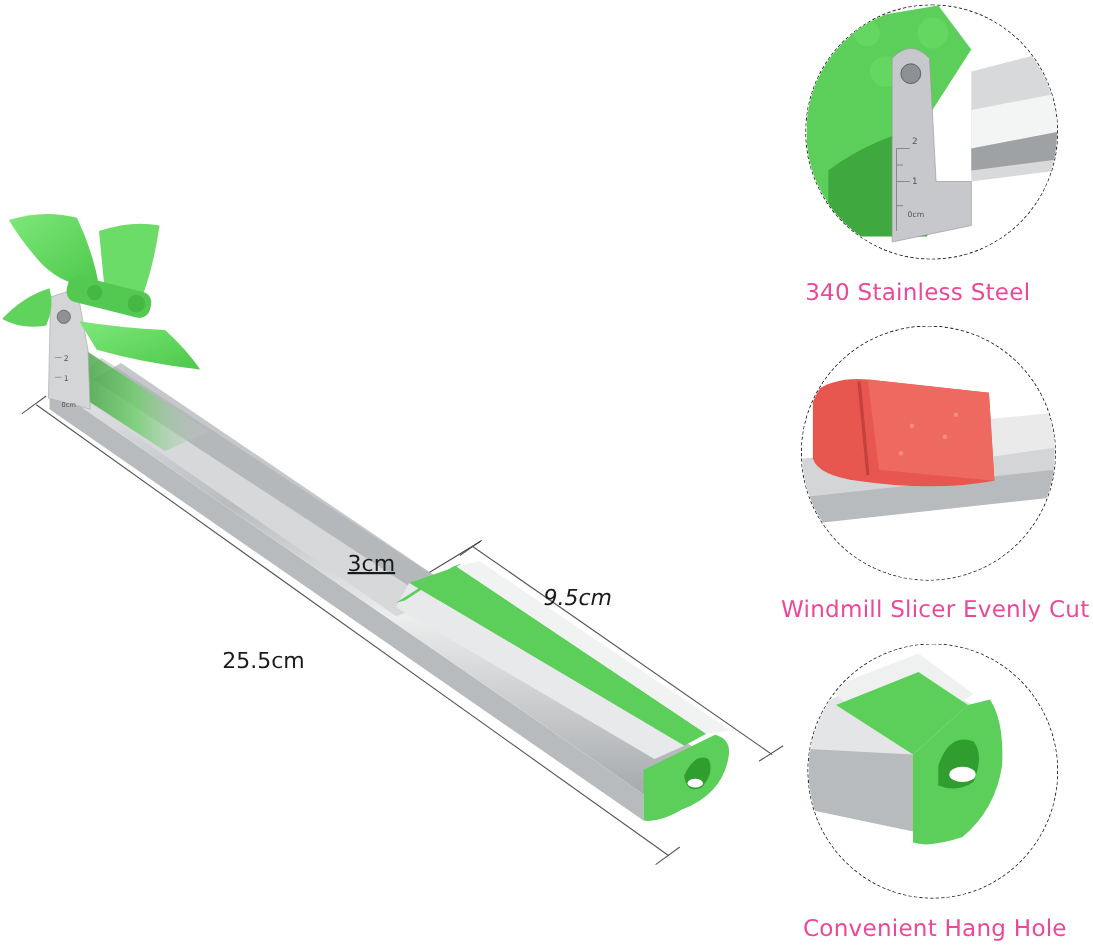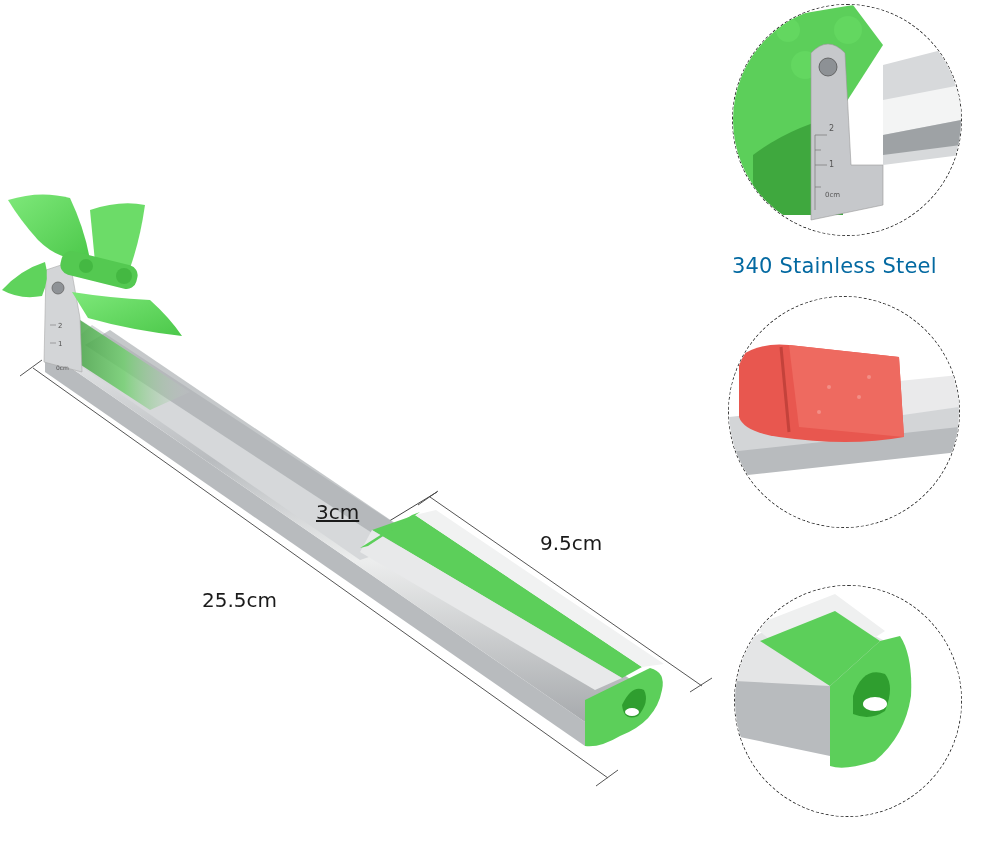--- a/index.html
+++ b/index.html
@@ -1,21 +1,21 @@
 <!DOCTYPE html>
 <html><head>
 <meta charset="utf-8">
 <style>
   html, body { margin: 0; padding: 0; background: #ffffff; }
   body { width: 994px; height: 860px; position: relative; overflow: hidden; font-family: "Liberation Sans", "DejaVu Sans", sans-serif; }
   .stage { position: absolute; left: 0; top: 0; width: 994px; height: 860px; }
   svg { position: absolute; left: 0; top: 0; }
   .label { position: absolute; color: #222; font-family: "DejaVu Sans", "Liberation Sans", sans-serif; white-space: nowrap; }
   .dim { font-size: 20px; color: #1a1a1a; }
-  .cap { font-size: 21px; color: #0369a1; letter-spacing: 0.2px; }
+  .cap { font-size: 21px; color: #ec4899; letter-spacing: 0.2px; }
   .circle { position: absolute; border: 1.5px dashed #333; border-radius: 50%; overflow: hidden; background: #fff; }
   .circle svg { position: absolute; left: 0; top: 0; }
 </style>
 </head>
 <body>
 
 <div class="stage">
 
   <svg width="994" height="860" viewBox="0 0 994 860">
     <defs>
@@ -89,21 +89,21 @@
       <path d="M90,210 Q120,200 145,205 Q140,240 130,268 Q110,275 95,262 Z" fill="#6cdc68"></path>
       <path d="M2,290 Q20,270 45,262 Q50,278 42,296 Q20,300 2,290 Z" fill="#5fd35c"></path>
       <path d="M72,292 Q110,298 150,300 Q170,318 182,336 Q130,330 88,318 Z" fill="url(#blade)"></path>
       <rect x="60" y="258" width="78" height="24" rx="10" fill="#54c951" transform="rotate(14 99 270)"></rect>
       <circle cx="124" cy="276" r="8" fill="#44b842"></circle>
       <circle cx="86" cy="266" r="7" fill="#44b842"></circle>
     </g>
   </svg>
 
   <div class="label dim" style="left:316px; top:500px;text-decoration:underline;">3cm</div>
-  <div class="label dim" style="left:540px; top:531px;">9.5cm</div>
+  <div class="label dim" style="left:494px; top:531px;font-style:italic;">9.5cm</div>
   <div class="label dim" style="left:202px; top:588px;">25.5cm</div>
 
   <div class="circle" style="left:732px; top:4px; width:228px; height:230px;">
     <svg width="228" height="230" viewBox="0 0 228 230">
       <rect x="0" y="0" width="228" height="230" fill="#fff"></rect>
       <path d="M0,20 L120,0 L150,40 L60,180 L0,200 Z" fill="#5ccf5a"></path>
       <path d="M20,150 Q60,120 110,110 L110,210 L20,210 Z" fill="#3fa83e"></path>
       <circle cx="72" cy="60" r="14" fill="#63d760"></circle>
       <circle cx="115" cy="25" r="14" fill="#63d760"></circle>
       <circle cx="55" cy="25" r="12" fill="#63d760"></circle>
@@ -132,27 +132,29 @@
       <path d="M160,85 L230,78 L230,110 L160,120 Z" fill="#eaeaeb"></path>
       <path d="M10,60 Q30,45 60,48 L170,60 L175,140 Q120,150 50,140 Q15,135 10,120 Z" fill="#e8574f"></path>
       <path d="M60,48 L170,60 L175,140 L70,130 Z" fill="#ee6a60"></path>
       <path d="M52,50 L60,135" stroke="#c4423b" stroke-width="3"></path>
       <circle cx="100" cy="90" r="2" fill="#f38e86"></circle>
       <circle cx="130" cy="100" r="2" fill="#f38e86"></circle>
       <circle cx="90" cy="115" r="2" fill="#f38e86"></circle>
       <circle cx="140" cy="80" r="2" fill="#f38e86"></circle>
     </svg>
   </div>
+  <div class="label cap" style="left:710px; top:542px;">Windmill Slicer  Evenly Cut</div>
 
   <div class="circle" style="left:734px; top:585px; width:226px; height:230px;">
     <svg width="226" height="230" viewBox="0 0 226 230">
       <rect width="226" height="230" fill="#fff"></rect>
       <path d="M0,60 L80,20 L160,60 L110,120 L0,110 Z" fill="#e4e5e6"></path>
       <path d="M18,40 L100,8 L150,45 L80,90 Z" fill="#eff0f0"></path>
       <path d="M25,55 L100,25 L145,55 L95,100 Z" fill="#5ccf5a"></path>
       <path d="M0,95 L95,100 L95,170 L0,150 Z" fill="#b8bbbe"></path>
       <path d="M95,100 L145,55 L165,50 Q178,70 176,110 Q170,150 140,175 Q110,185 95,180 Z" fill="#5ccf5a"></path>
       <path d="M118,110 Q128,80 150,88 Q160,100 150,125 Q135,135 118,128 Z" fill="#2f9e2f"></path>
       <ellipse cx="140" cy="118" rx="12" ry="7" fill="#ffffff"></ellipse>
     </svg>
   </div>
+  <div class="label cap" style="left:730px; top:832px;">Convenient Hang Hole</div>
 
 </div>
 
 </body></html>

